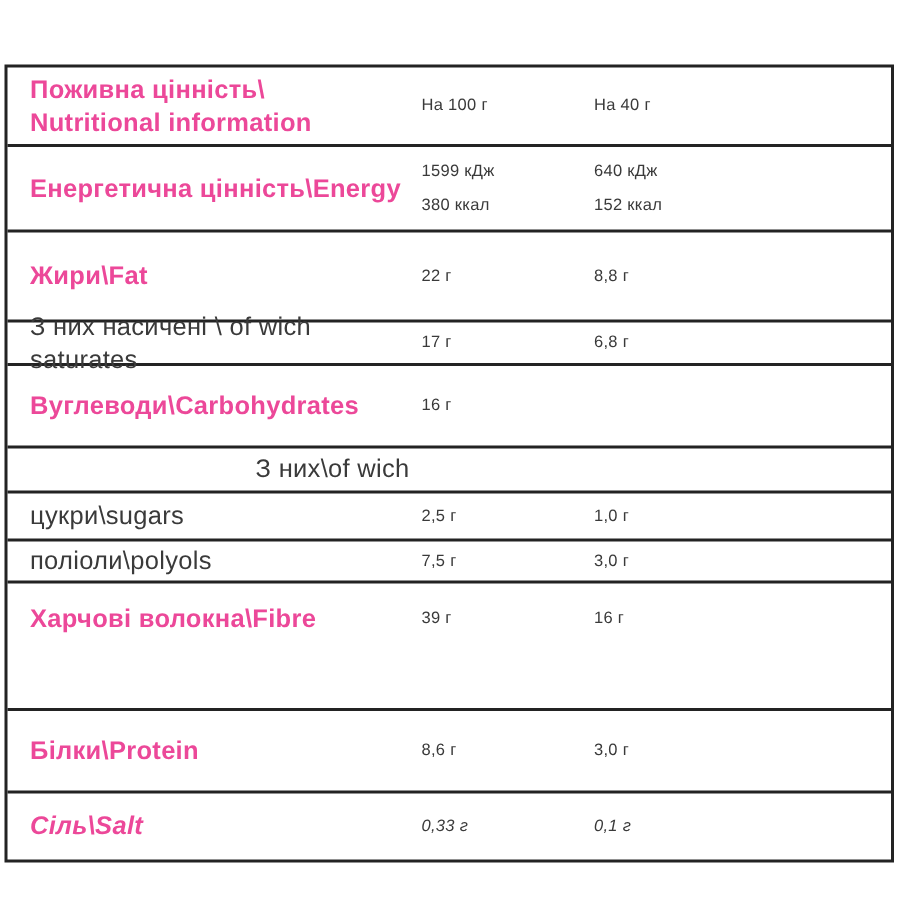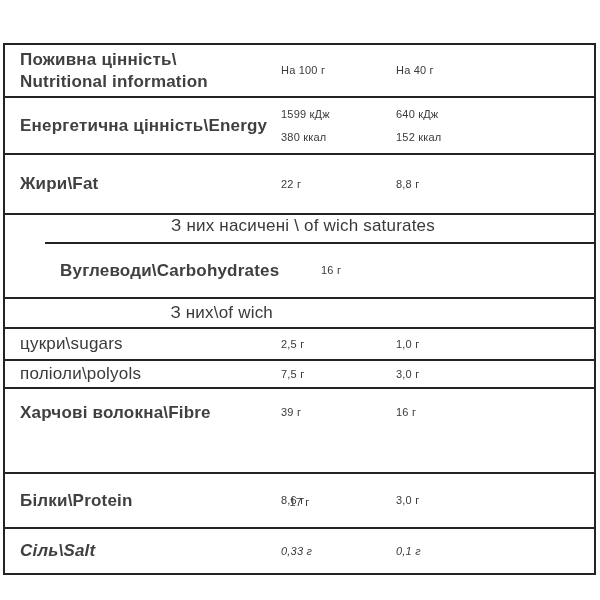--- a/index.html
+++ b/index.html
@@ -33,21 +33,21 @@
   .c1 {
     flex: 0 0 276px;
     box-sizing: border-box;
     padding-left: 15px;
     padding-right: 8px;
   }
   .c2 { flex: 0 0 115px; box-sizing: border-box; }
   .c3 { flex: 1 1 auto; box-sizing: border-box; }
   .lbl-bold {
     font-weight: bold;
-    color: #404040;
+    color: #ec4899;
     font-size: 17px;
     letter-spacing: 0.2px;
     line-height: 22px;
   }
   .lbl-reg {
     font-weight: normal;
     color: #3a3a3a;
     font-size: 17px;
     letter-spacing: 0.2px;
     line-height: 22px;
@@ -56,22 +56,22 @@
     font-weight: normal;
     color: #3a3a3a;
     font-size: 11px;
     letter-spacing: 0.2px;
     line-height: 23px;
   }
   
   .h-header    { height: 51px; }
   .h-energy    { height: 57px; }
   .h-fat       { height: 60px; }
-  .h-saturates { height: 29px; flex-direction: column; }
-  .h-carbs     { height: 55px; margin-left: 40px; }
+  .h-saturates { height: 29px; }
+  .h-carbs     { height: 55px; }
   .h-ofwich    { height: 30px; text-align: right; }
   .h-sugars    { height: 32px; }
   .h-polyols   { height: 28px; }
   .h-fibre     { height: 49px; }
   .h-protein   { height: 55px; margin-top: 36px; }
   .h-salt      { height: 46px; font-style: italic; }
 </style>
 </head>
 <body>
 

